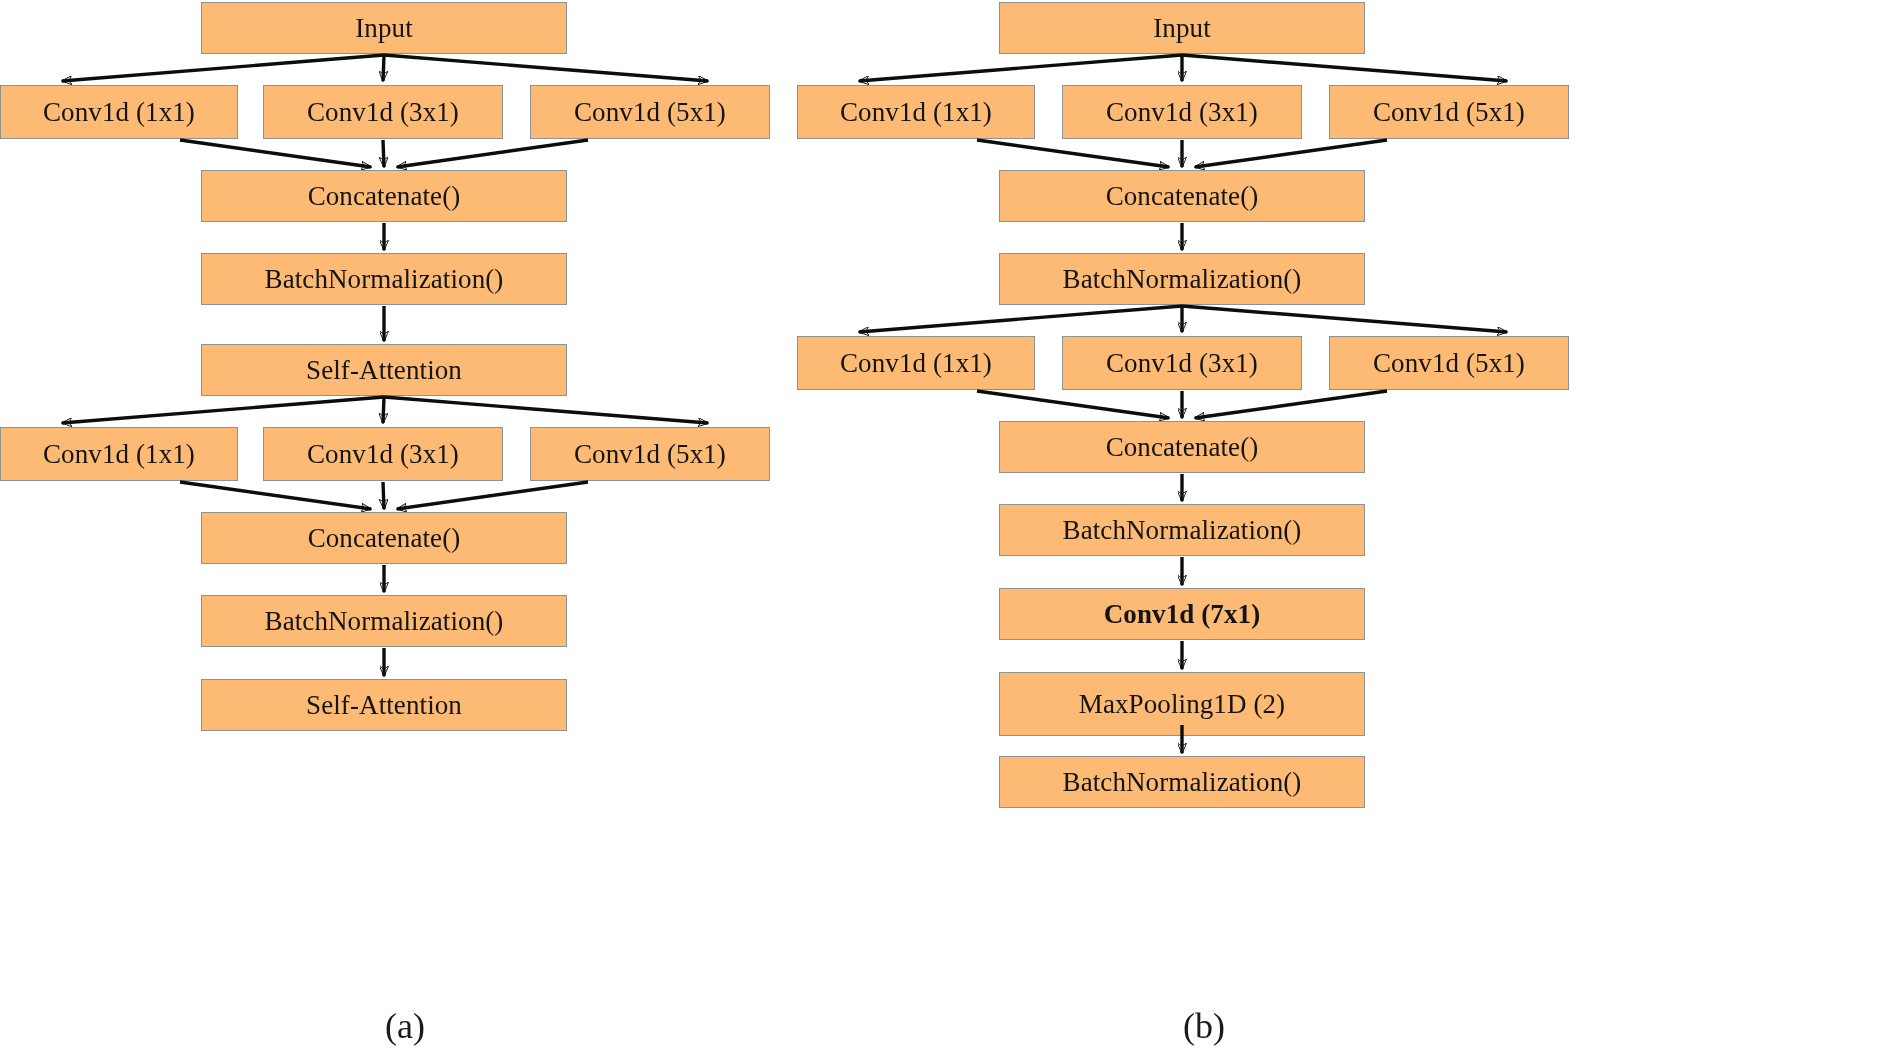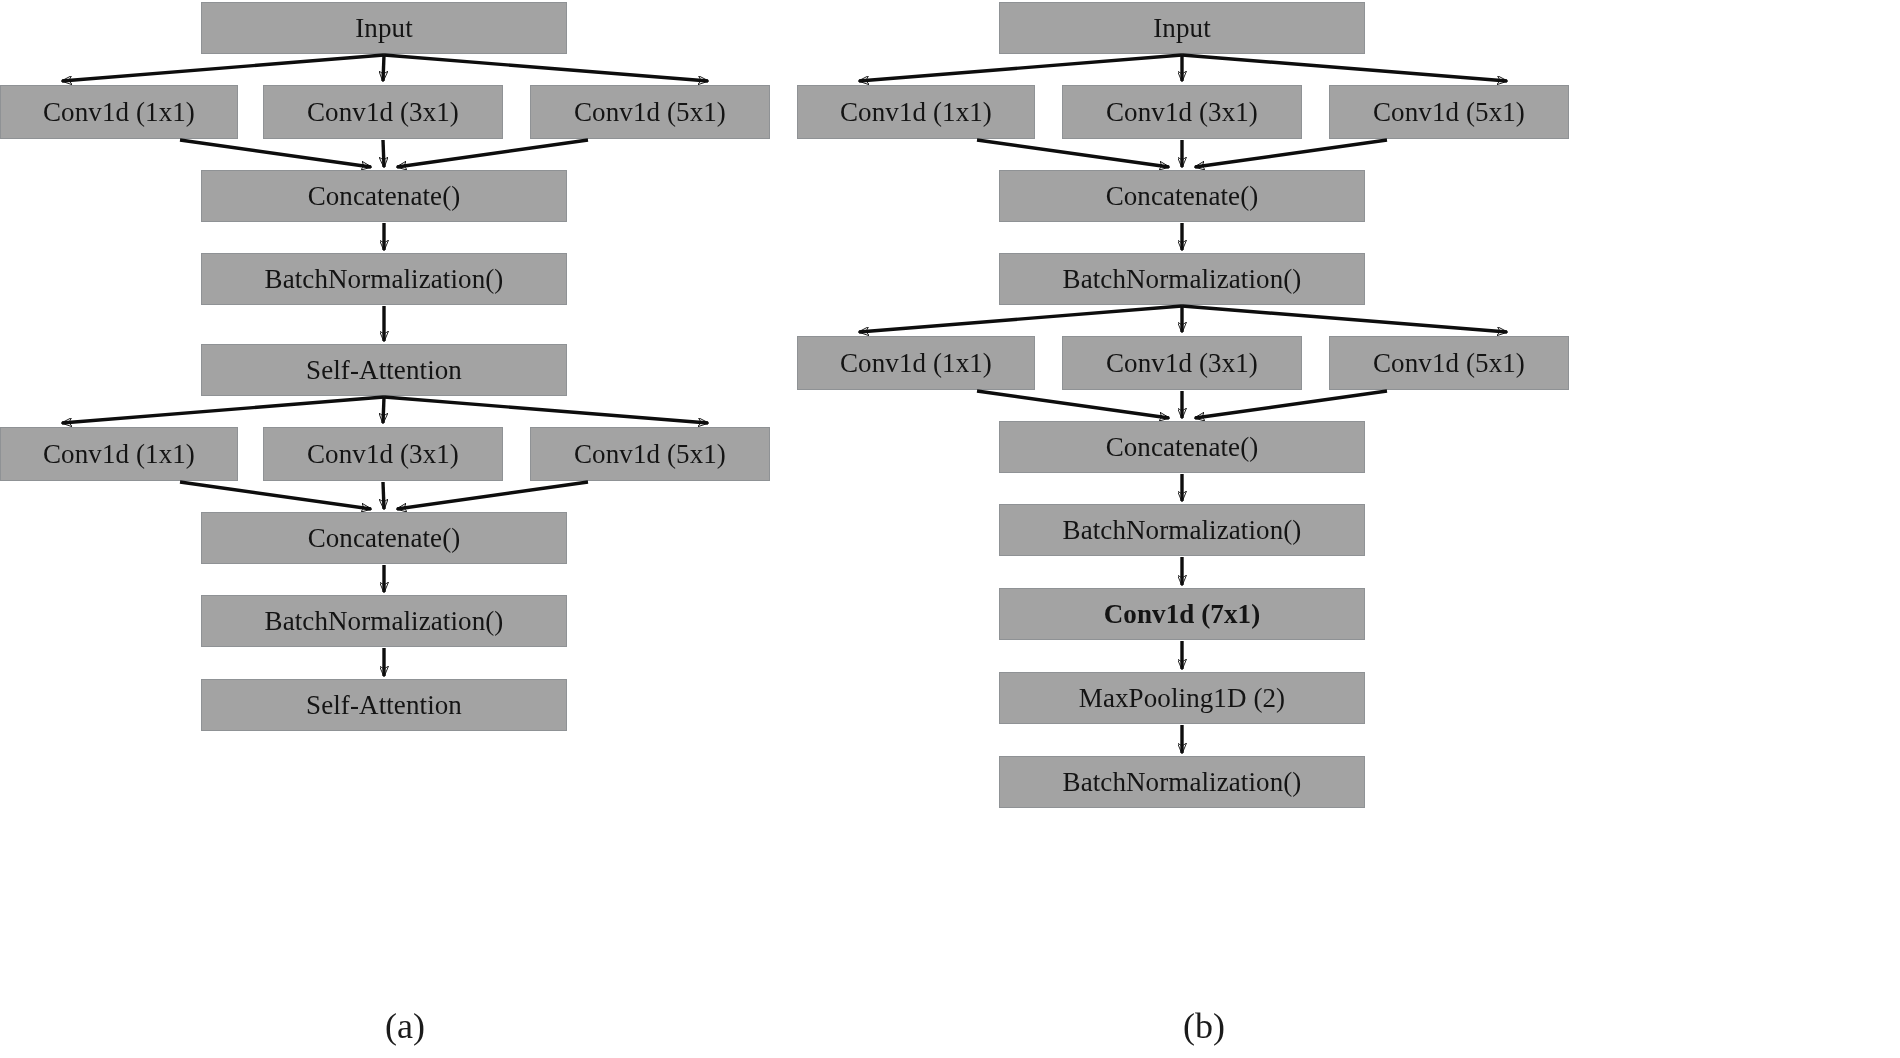--- a/index.html
+++ b/index.html
@@ -1,21 +1,21 @@
 <!DOCTYPE html>
 <html><head>
 <meta charset="utf-8">
 <style>
   html,body{margin:0;padding:0;background:#ffffff;}
   body{width:1900px;height:1058px;position:relative;overflow:hidden;
        font-family:"Liberation Serif","DejaVu Serif",serif;}
   #canvas{position:absolute;left:0;top:0;width:1900px;height:1058px;}
   .node{
     position:absolute;
-    background:#a3a3a3;
+    background:#fdba74;
     border:1.5px solid #8f9295;
     box-sizing:border-box;
     display:flex;align-items:center;justify-content:center;
     color:#141414;
     font-size:27px;
     line-height:1;
     letter-spacing:0.1px;
     white-space:nowrap;
     z-index:1;
   }
@@ -95,20 +95,20 @@
       <div class="node" style="left: 1062px; top: 85px; width: 240px; height: 54px;">Conv1d (3x1)</div>
       <div class="node" style="left: 1329px; top: 85px; width: 240px; height: 54px;">Conv1d (5x1)</div>
       <div class="node" style="left: 999px; top: 170px; width: 366px; height: 52px;">Concatenate()</div>
       <div class="node" style="left: 999px; top: 253px; width: 366px; height: 52px;">BatchNormalization()</div>
       <div class="node" style="left: 797px; top: 336px; width: 238px; height: 54px;">Conv1d (1x1)</div>
       <div class="node" style="left: 1062px; top: 336px; width: 240px; height: 54px;">Conv1d (3x1)</div>
       <div class="node" style="left: 1329px; top: 336px; width: 240px; height: 54px;">Conv1d (5x1)</div>
       <div class="node" style="left: 999px; top: 421px; width: 366px; height: 52px;">Concatenate()</div>
       <div class="node" style="left: 999px; top: 504px; width: 366px; height: 52px;">BatchNormalization()</div>
       <div class="node" style="left: 999px; top: 588px; width: 366px; height: 52px; font-weight: bold;">Conv1d (7x1)</div>
-      <div class="node" style="left: 999px; top: 672px; width: 366px; height: 52px;">MaxPooling1D (2)</div>
+      <div class="node" style="left: 999px; top: 672px; width: 366px; height: 64px;">MaxPooling1D (2)</div>
       <div class="node" style="left: 999px; top: 756px; width: 366px; height: 52px;">BatchNormalization()</div>
     </div>
   <div id="caption-layer">
       <div class="caption" style="left: 385px; top: 1008px;">(a)</div>
       <div class="caption" style="left: 1183px; top: 1008px;">(b)</div>
     </div>
 </div>
 
 </body></html>

